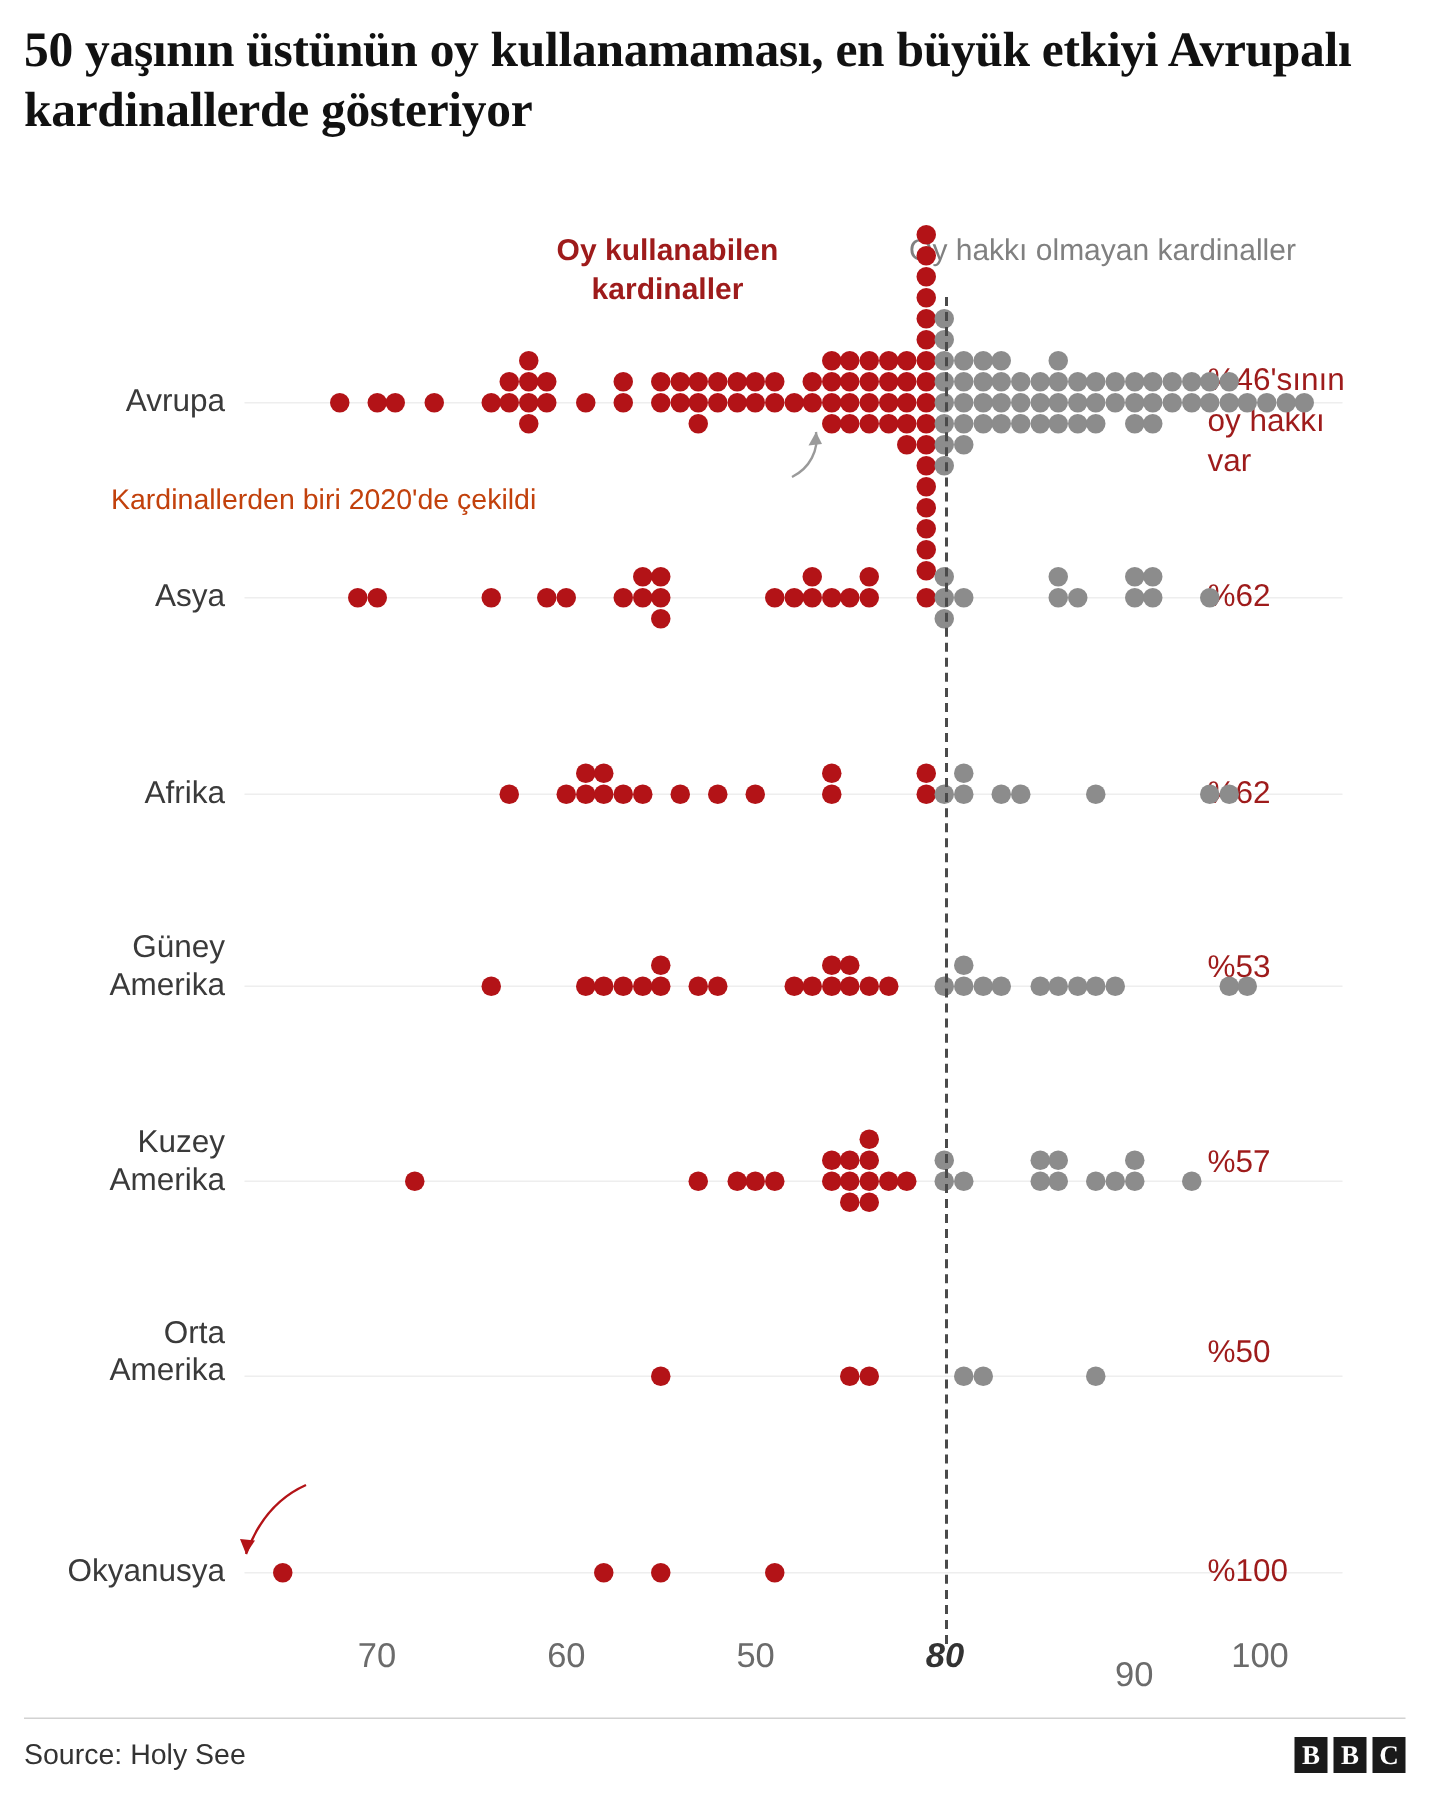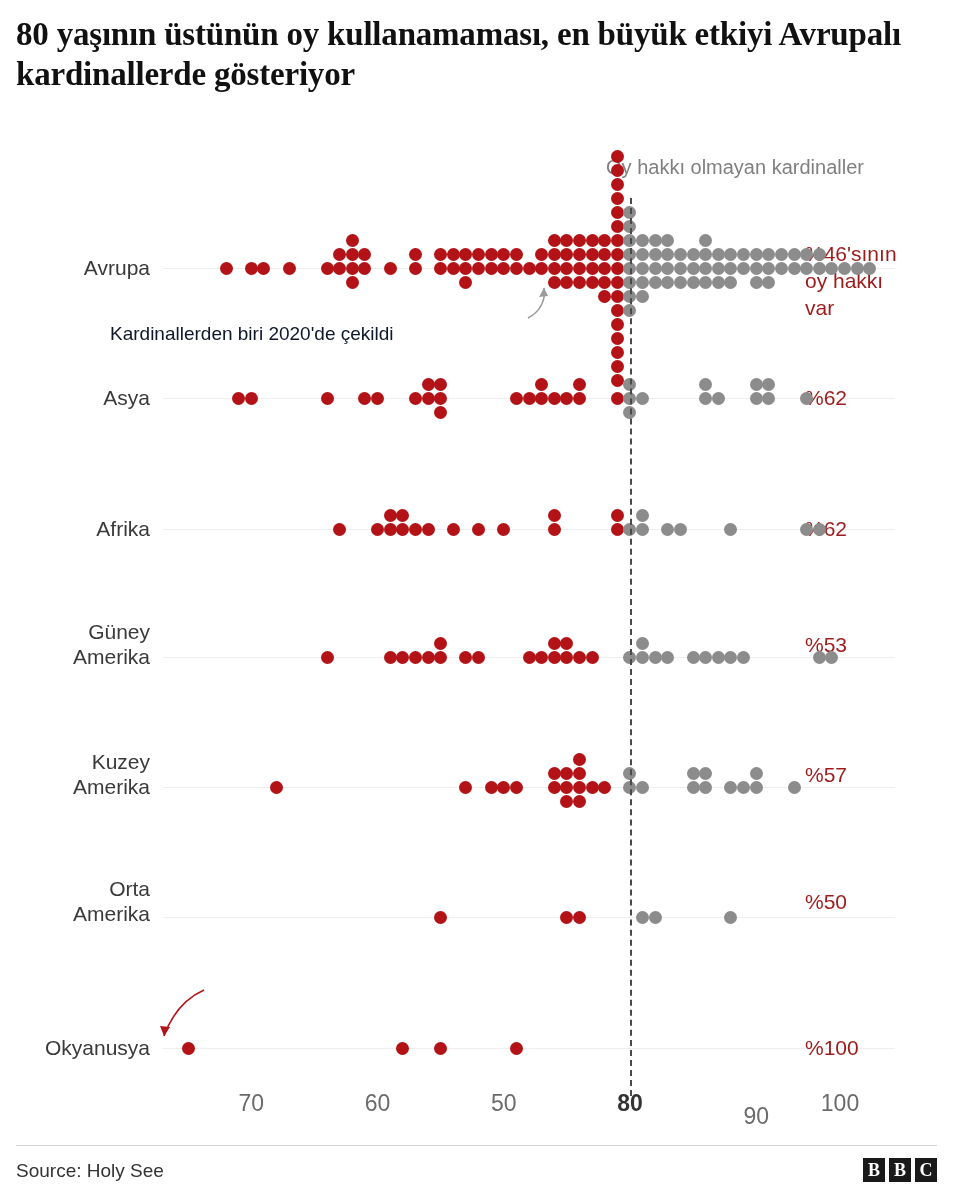--- a/index.html
+++ b/index.html
@@ -62,30 +62,30 @@
     font-weight: 400;
     text-align: left;
     width: 150px;
   }
   .pct-label.multiline { line-height: 27px; text-align: left; }
   .annot {
     position: absolute;
     font-size: 19px;
     line-height: 23px;
   }
-  .annot.grey { color: #0f172a; margin-left: 36px; }
+  .annot.grey { color: #c2410c; }
   .annot.red { color: #9e1b1b; }
   .axis-tick {
     position: absolute;
     font-size: 23px;
     color: #6b6b6b;
     text-align: center;
     width: 60px;
   }
-  .axis-tick.bold { font-weight: 700; color: #333333; }
+  .axis-tick.bold { font-weight: 700; color: #333333; font-style: italic; }
   .footer-rule {
     position: absolute;
     left: 16px;
     top: 1145px;
     width: 921px;
     height: 1px;
     background: #d2d2d2;
   }
   .source {
     position: absolute;
@@ -121,22 +121,23 @@
     position: absolute;
     width: 0;
     border-left: 2px dashed #4a4a4a;
   }
 </style>
 </head>
 <body>
 
 <div class="chart-wrap">
 
-  <div class="title">80 yaşının üstünün oy kullanamaması, en büyük etkiyi Avrupalı kardinallerde gösteriyor</div>
-
+  <div class="title">50 yaşının üstünün oy kullanamaması, en büyük etkiyi Avrupalı kardinallerde gösteriyor</div>
+
+  <div class="legend red">Oy kullanabilen kardinaller</div>
   <div class="legend grey">Oy hakkı olmayan kardinaller</div>
 
   <div class="plot" id="plot">
       <div class="row-rule" style="left: 163px; top: 268px; width: 732px;"></div>
       <div class="cat-label" style="left: 0px; top: 255px;">Avrupa</div>
       <div class="pct-label multiline" style="left: 805px; top: 240px; font-weight: 400;">%46'sının<br>oy hakkı<br>var</div>
       <div class="dot red" style="left: 219.603px; top: 261.5px; width: 13px; height: 13px;"></div>
       <div class="dot red" style="left: 244.845px; top: 261.5px; width: 13px; height: 13px;"></div>
       <div class="dot red" style="left: 257.466px; top: 261.5px; width: 13px; height: 13px;"></div>
       <div class="dot red" style="left: 282.707px; top: 261.5px; width: 13px; height: 13px;"></div>

